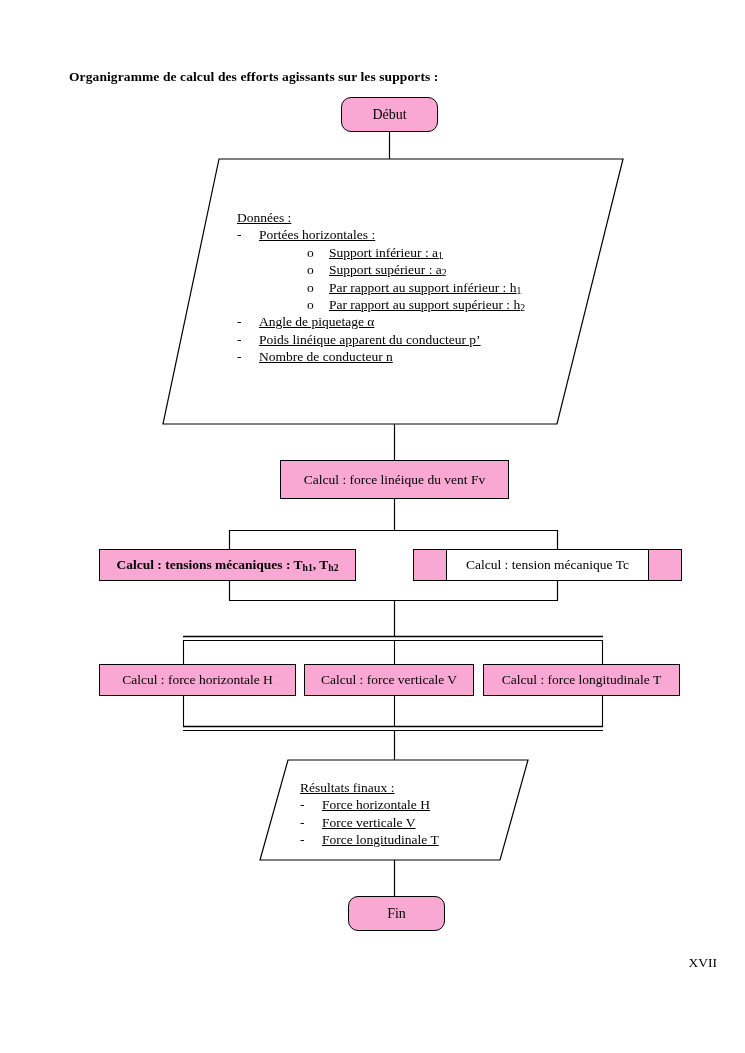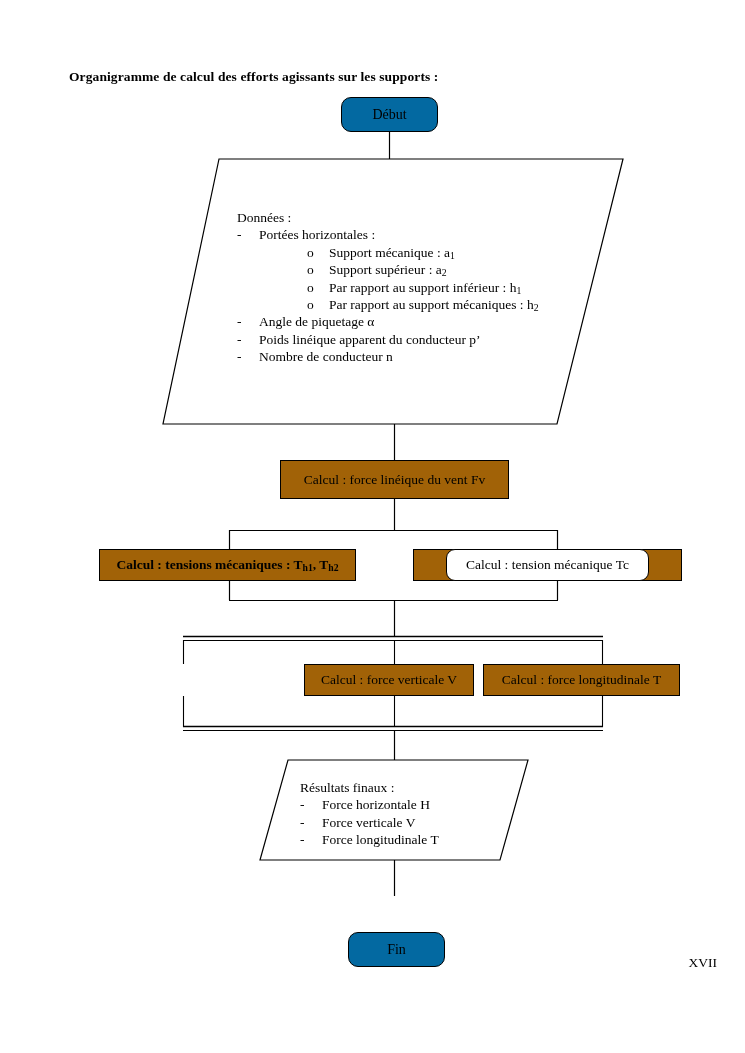--- a/index.html
+++ b/index.html
@@ -37,32 +37,32 @@
     left: 0; top: 0;
     width: 745px;
     height: 1053px;
     pointer-events: none;
   }
   
   .terminator {
     position: absolute;
     border: 1.2px solid #000;
     border-radius: 10px;
-    background: #0369a1;
+    background: #f9a8d4;
     display: flex;
     align-items: center;
     justify-content: center;
     font-size: 14px;
     box-sizing: border-box;
   }
   
   .proc {
     position: absolute;
     border: 1.1px solid #000;
-    background: #a16207;
+    background: #f9a8d4;
     display: flex;
     align-items: center;
     justify-content: center;
     font-size: 13.5px;
     box-sizing: border-box;
     white-space: nowrap;
   }
   .proc.thick {
     border: 1.8px solid #000;
   }
@@ -76,20 +76,21 @@
     font-size: 13.5px;
     box-sizing: border-box;
     white-space: nowrap;
   }
   
   .io-text {
     position: absolute;
     font-size: 13.5px;
     line-height: 17.4px;
     white-space: nowrap;
+    text-decoration: underline;
   }
   .io-text .lvl0 { margin-left: 0px; }
   .io-text .lvl1 { }
   .io-text .lvl2 { margin-left: 70px; }
   .io-text .row {
     display: block;
     height: 17.4px;
   }
   .bullet-dash {
     display: inline-block;
@@ -165,34 +166,34 @@
   </div>
 
   <div class="io-text" style="left:237px; top:209px;">
     <span class="row lvl0">Données :</span>
 
     <span class="row lvl1">
       <span class="bullet-dash">-</span><span>Portées horizontales :</span>
     </span>
 
     <span class="row lvl2">
-      <span class="bullet-circ">o</span><span>Support mécanique : a</span><sub>1</sub>
+      <span class="bullet-circ">o</span><span>Support inférieur : a</span><sub>1</sub>
     </span>
 
     <span class="row lvl2">
       <span class="bullet-circ">o</span><span>Support supérieur : a</span><sub>2</sub>
     </span>
 
 
     <span class="row lvl2">
       <span class="bullet-circ">o</span><span>Par rapport au support inférieur : h</span><sub>1</sub>
     </span>
 
     <span class="row lvl2">
-      <span class="bullet-circ">o</span><span>Par rapport au support mécaniques : h</span><sub>2</sub>
+      <span class="bullet-circ">o</span><span>Par rapport au support supérieur : h</span><sub>2</sub>
     </span>
 
     <span class="row lvl1">
       <span class="bullet-dash">-</span><span>Angle de piquetage α</span>
     </span>
 
     <span class="row lvl1">
       <span class="bullet-dash">-</span><span>Poids linéique apparent du conducteur p’</span>
     </span>
 
@@ -203,24 +204,27 @@
 
   <div class="proc" style="left:280px; top:460px; width:229px; height:39px;">
     <span>Calcul : force linéique du vent Fv</span>
   </div>
 
   <div class="proc" style="left:99px; top:549px; width:257px; height:32px;font-weight:bold;">
     <span><span>Calcul : tensions mécaniques : T</span><sub>h1</sub><span>, T</span><sub>h2</sub></span>
   </div>
 
   <div class="proc thick" style="left:413px; top:549px; width:269px; height:32px;"></div>
-  <div class="proc-inner" style="left:446px; top:549px; width:203px; height:32px;border-radius:9px;">
+  <div class="proc-inner" style="left:446px; top:549px; width:203px; height:32px;">
     <span>Calcul : tension mécanique Tc</span>
   </div>
 
+  <div class="proc" style="left:99px; top:664px; width:197px; height:32px;">
+    <span>Calcul : force horizontale H</span>
+  </div>
 
   <div class="proc" style="left:304px; top:664px; width:170px; height:32px;">
     <span>Calcul : force verticale V</span>
   </div>
 
   <div class="proc" style="left:483px; top:664px; width:197px; height:32px;">
     <span>Calcul : force longitudinale T</span>
   </div>
 
   <div class="io-text" style="left:300px; top:779px;">
@@ -232,19 +236,19 @@
 
     <span class="row lvl1">
       <span class="bullet-dash">-</span><span>Force verticale V</span>
     </span>
 
     <span class="row lvl1">
       <span class="bullet-dash">-</span><span>Force longitudinale T</span>
     </span>
   </div>
 
-  <div class="terminator" style="left:348px; top:896px; width:97px; height:35px;margin-top:36px;">
+  <div class="terminator" style="left:348px; top:896px; width:97px; height:35px;">
     <span>Fin</span>
   </div>
 
   <div class="page-number">XVII</div>
 
 </div>
 
 </body></html>

